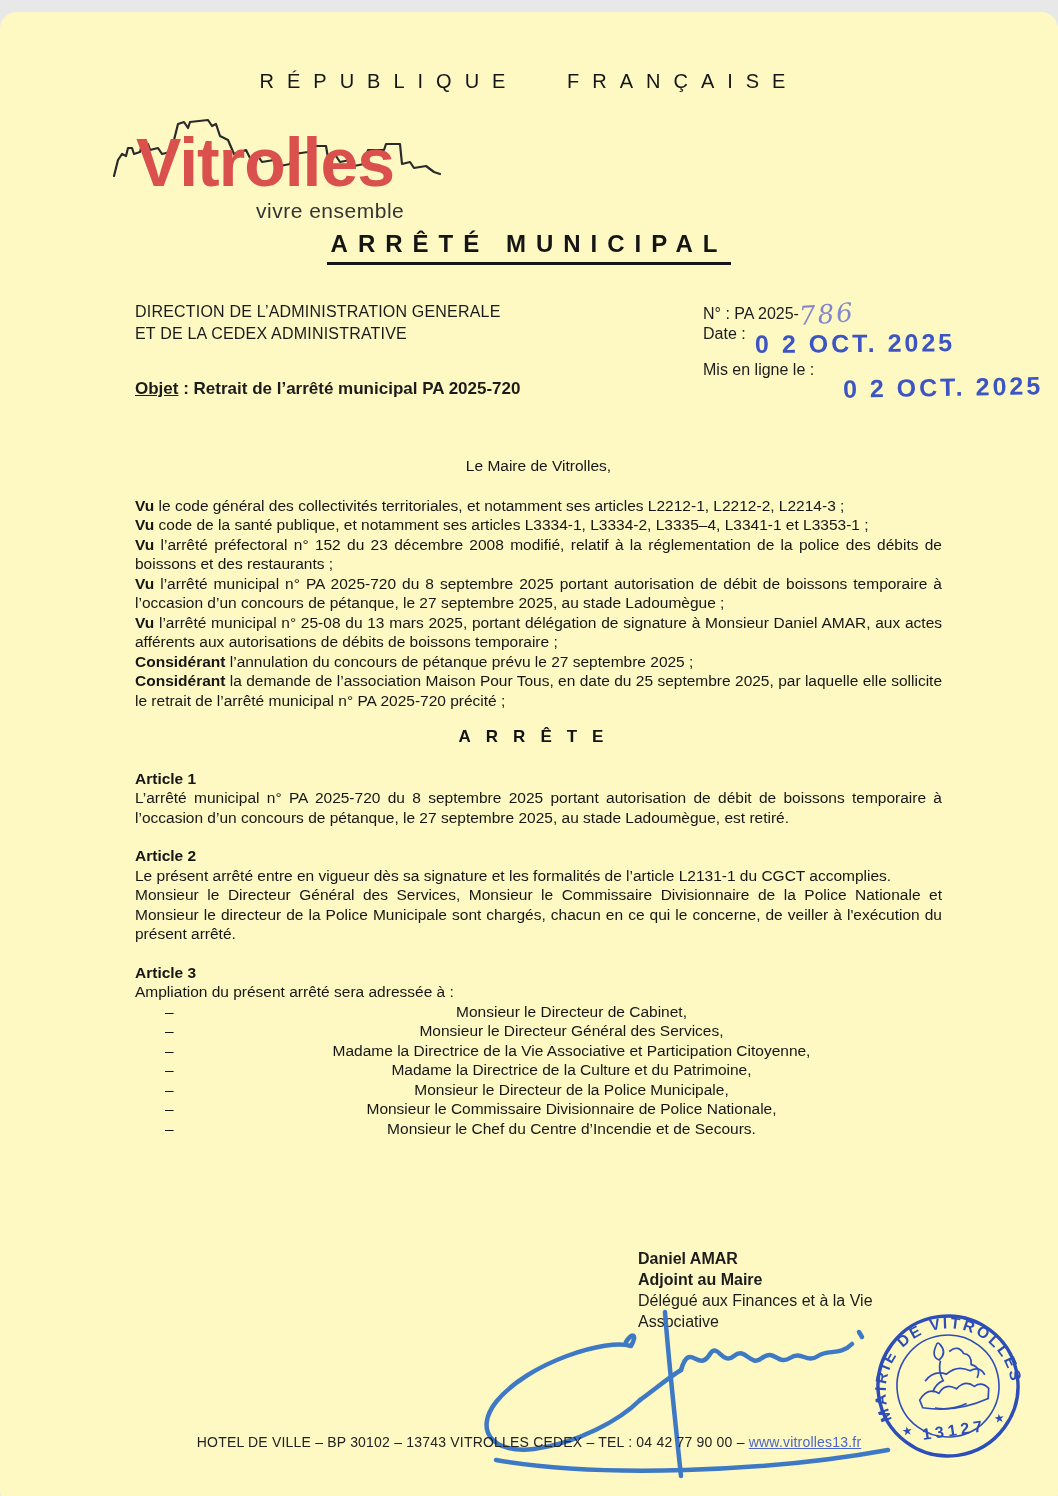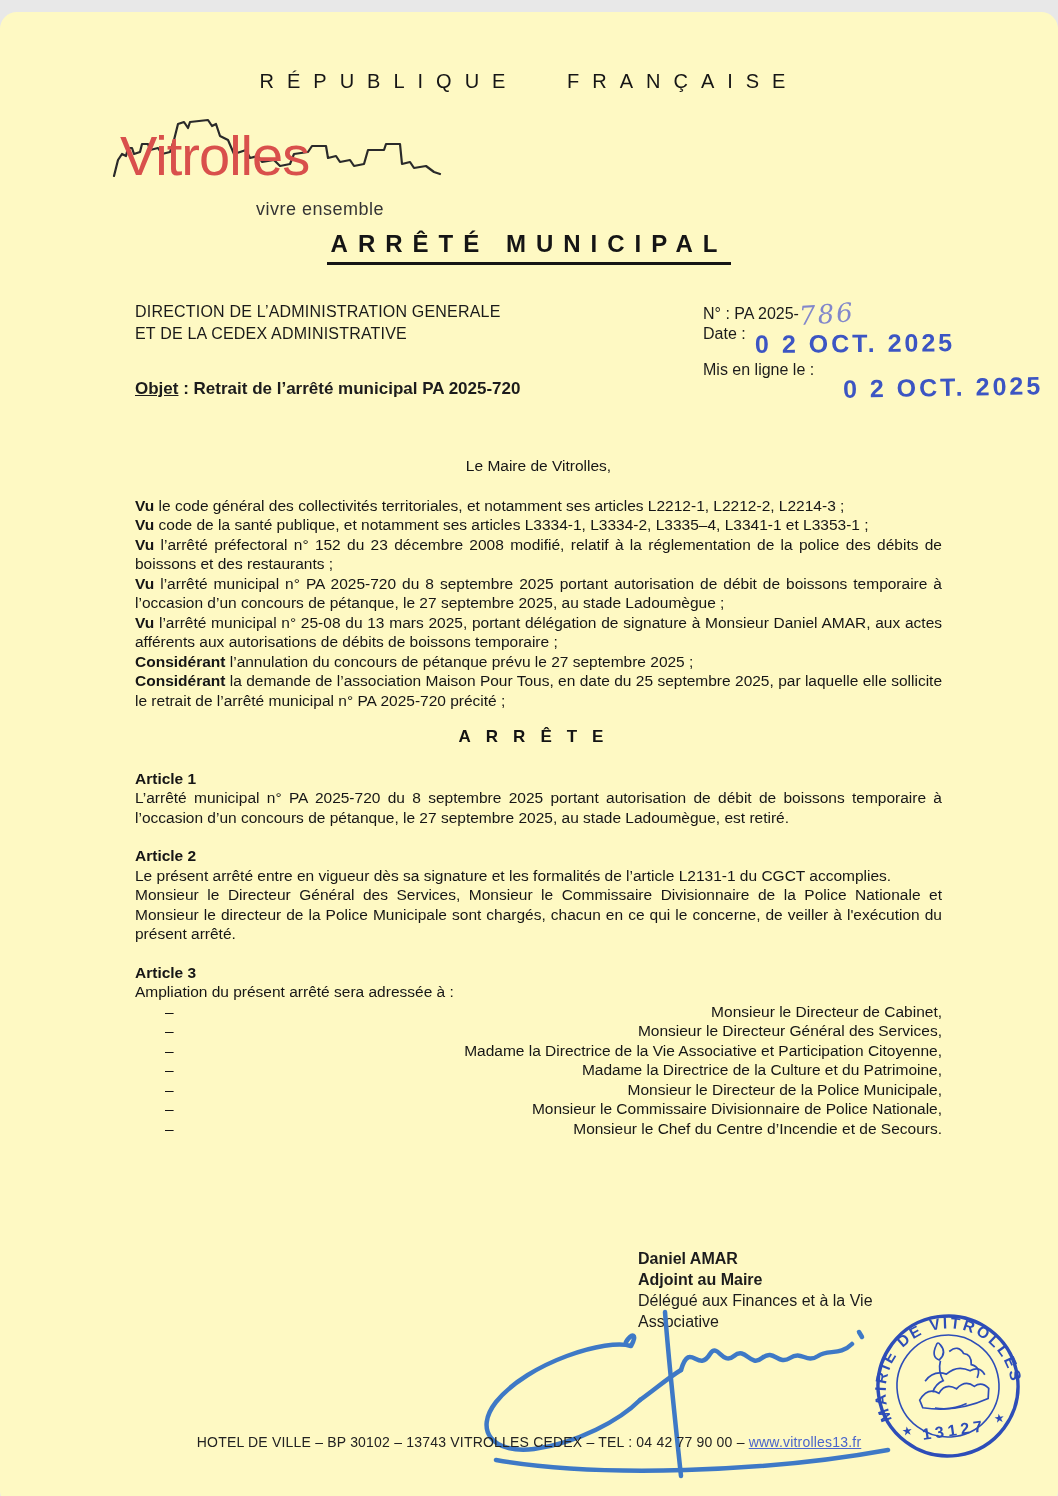--- a/index.html
+++ b/index.html
@@ -12,26 +12,26 @@
 
   
   .republic {
     position:absolute; top:58px; left:0; right:0; text-align:center;
     font-size:20px; font-weight:400; letter-spacing:13px; word-spacing:30px;
     color:#161616;
   }
   .logo { position:absolute; left:112px; top:94px; width:360px; height:125px; }
   .logo-skyline { position:absolute; left:0; top:4px; }
   .logo-name {
-    position:absolute; left:8px; top:22px;
-    font-size:56px; font-weight:400; letter-spacing:-1px; line-height:1;
+    position:absolute; left:24px; top:22px;
+    font-size:68px; font-weight:700; letter-spacing:-1px; line-height:1;
   }
   .logo-tagline {
     position:absolute; left:144px; top:93px;
-    font-size:18px; font-weight:400; color:#343434; letter-spacing:0.5px;
+    font-size:21px; font-weight:400; color:#343434; letter-spacing:0.5px;
   }
   .doc-title-wrap { position:absolute; top:218px; left:0; right:0; text-align:center; }
   .doc-title {
     display:inline-block; font-size:24px; font-weight:700; letter-spacing:10px;
     border-bottom:3px solid #151515; padding:0 4px 4px 4px; color:#151515;
   }
 
   
   .direction {
     position:absolute; left:135px; top:289px; font-size:16px; line-height:22px;
@@ -63,21 +63,21 @@
   }
   .salutation { margin-bottom:20px; text-align:center; }
   .recital { margin:0; }
   .lead { font-weight:700; }
   .decision-heading {
     text-align:center; font-weight:700; font-size:17px; letter-spacing:15px;
     margin:17px 0 22px 0; color:#141414;
   }
   .article-heading { font-weight:700; margin-top:19px; text-align:left; }
   .article-par { margin:0; }
-  .ampliation-list { list-style:none; margin:0; padding-left:30px; text-align:right; }
+  .ampliation-list { list-style:none; margin:0; padding-left:30px; text-align:center; }
   .ampliation-list li { position:relative; padding-left:36px; }
   .ampliation-list li::before { content:"\2013"; position:absolute; left:0; }
 
   
   .sig-block { position:absolute; left:638px; top:1236px; width:330px; font-size:16px; line-height:21px; }
   .sig-name, .sig-title { font-weight:700; }
   .sig-scribble { position:absolute; left:468px; top:1296px; }
   .seal { position:absolute; left:862px; top:1288px; }
 
   

